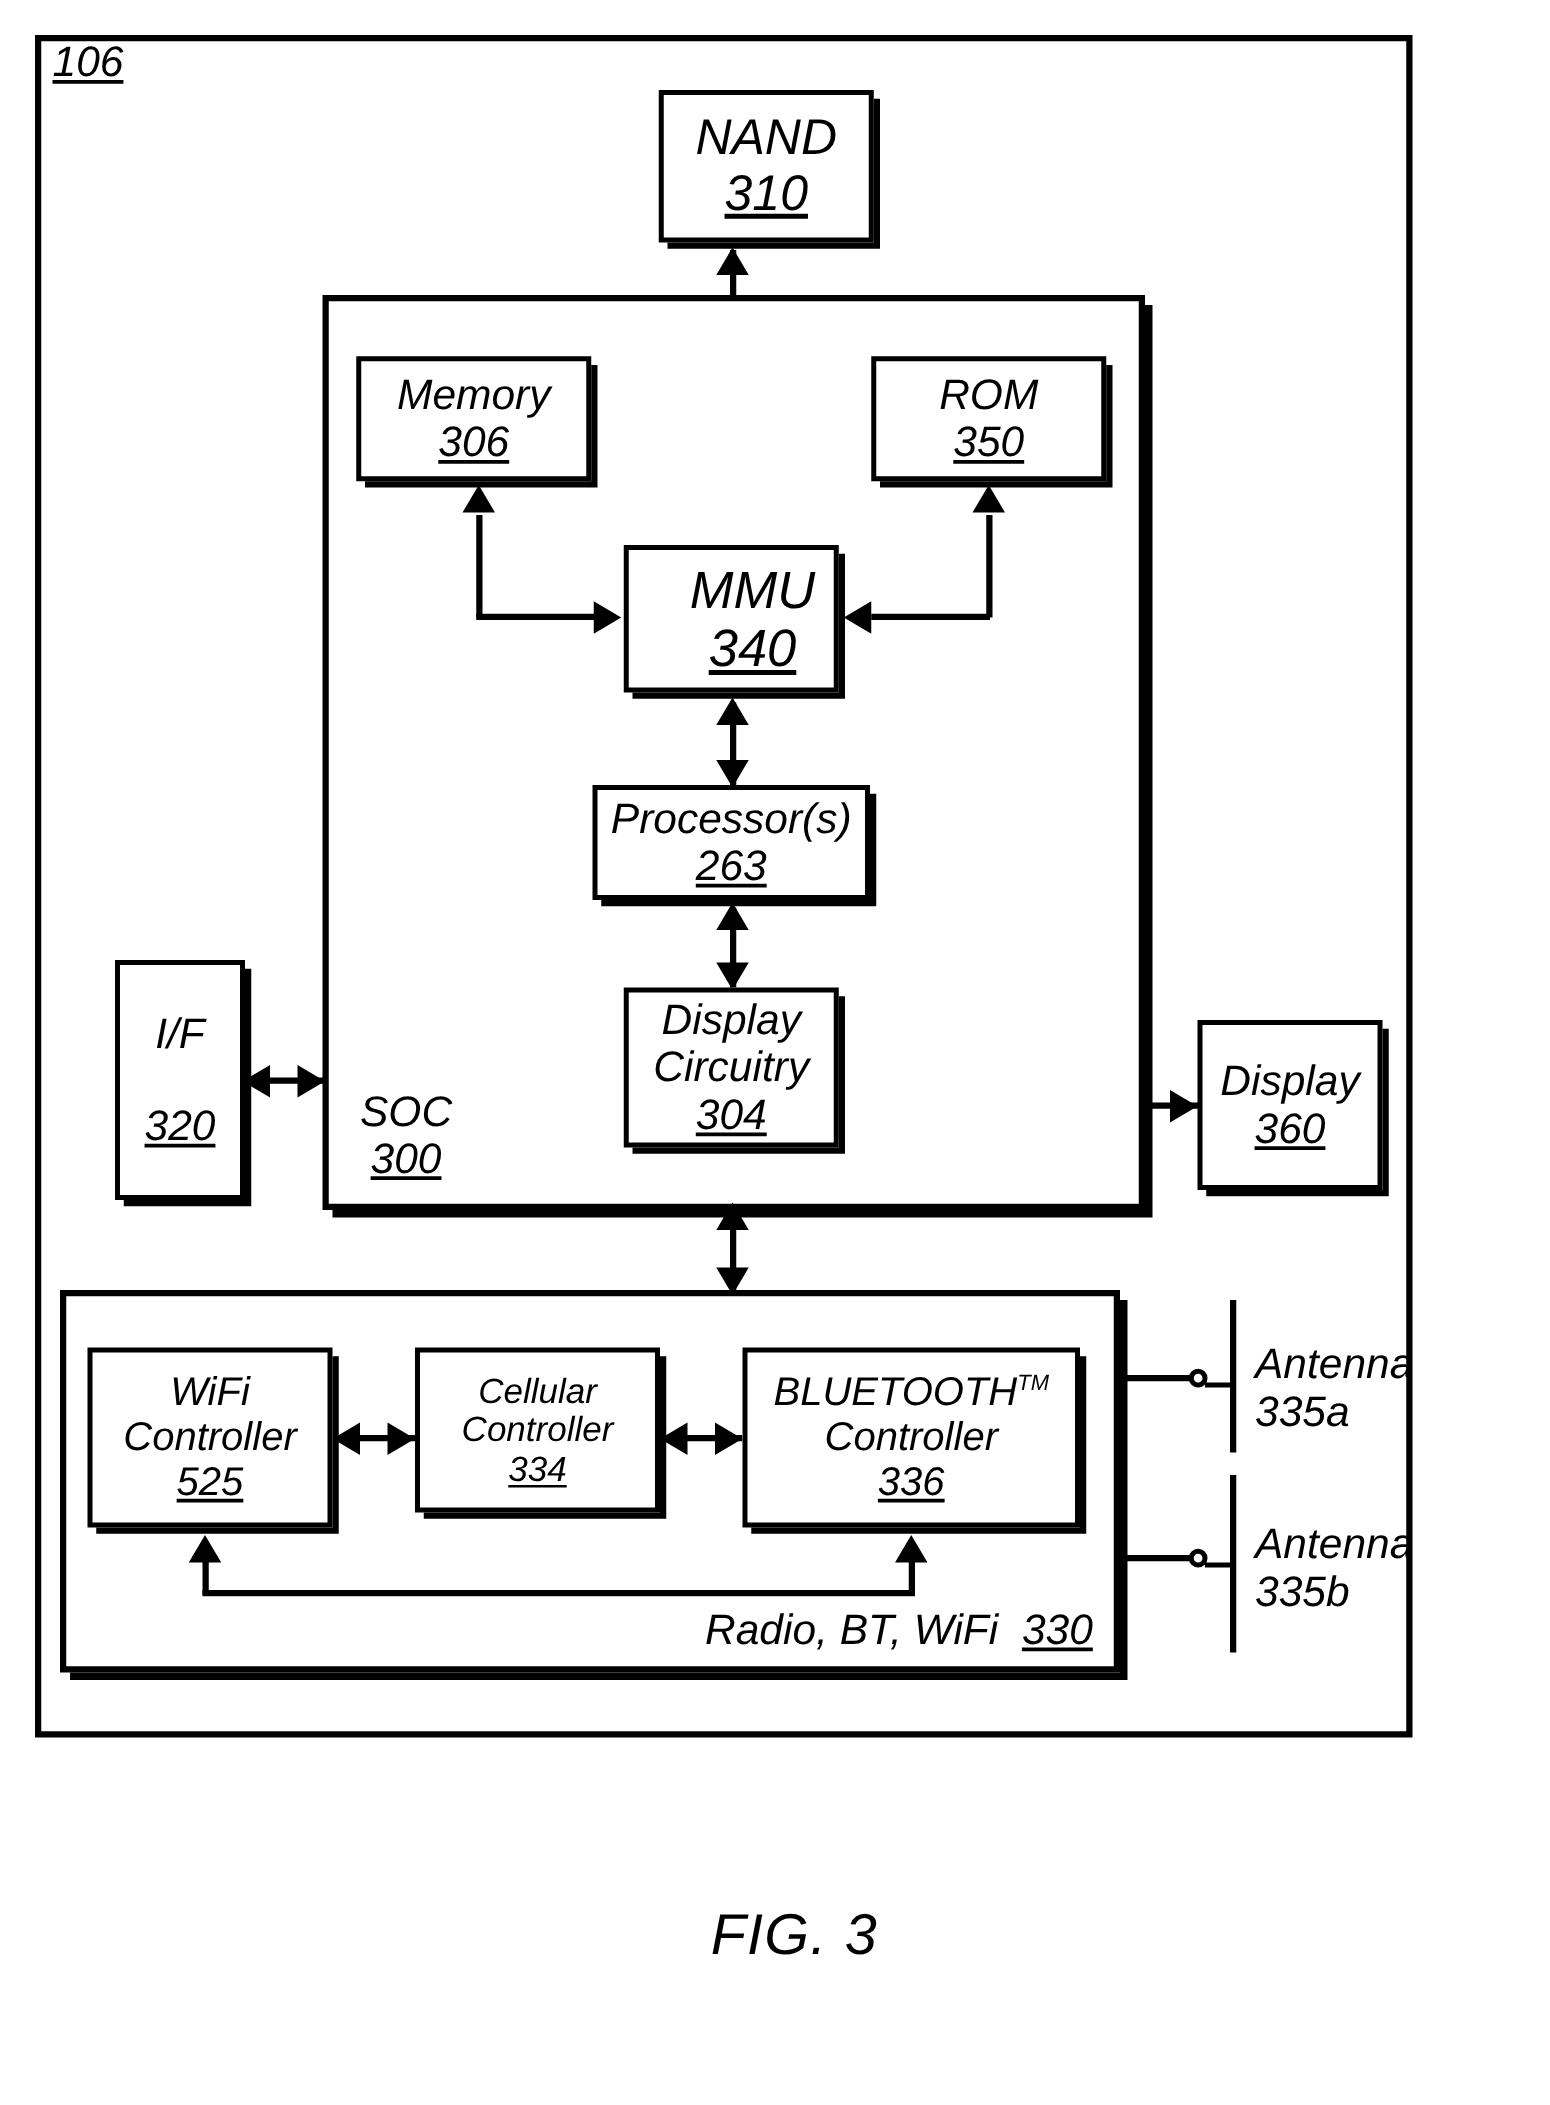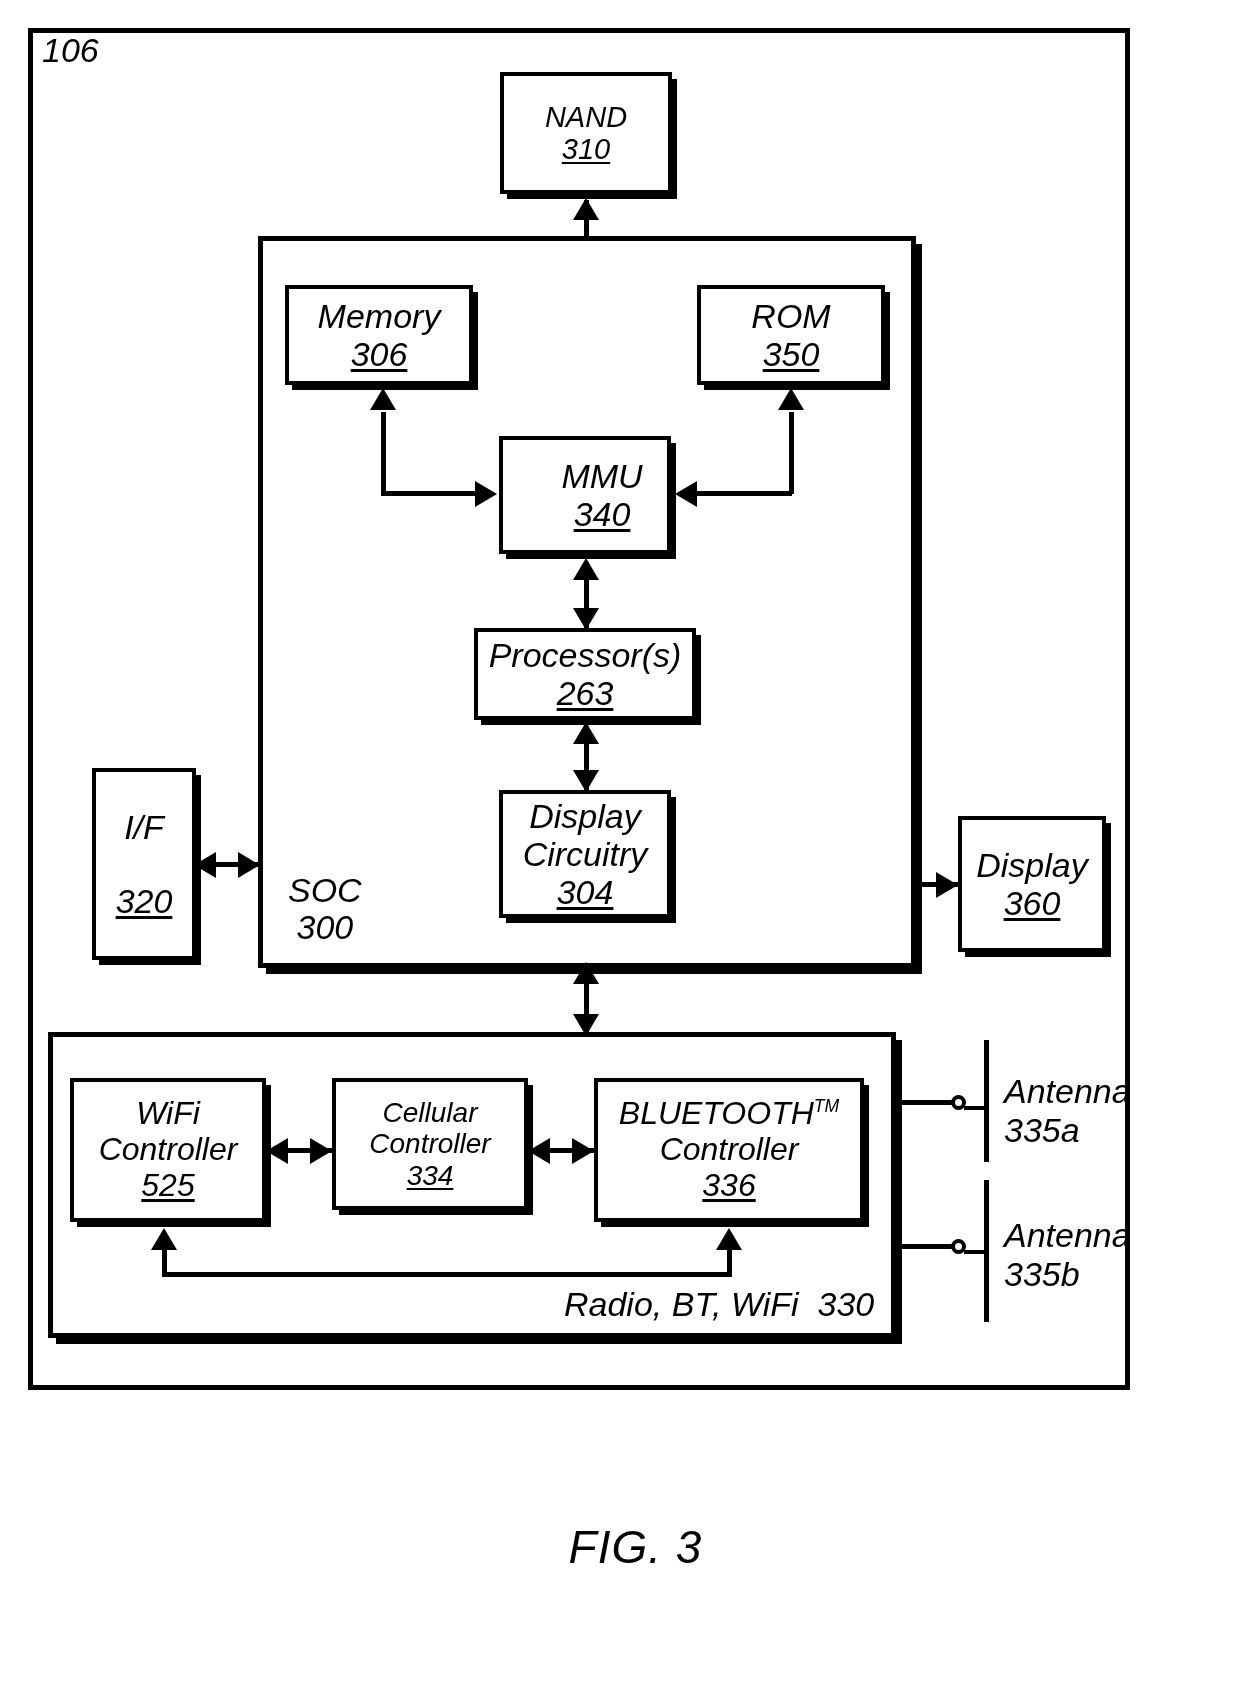--- a/index.html
+++ b/index.html
@@ -52,20 +52,21 @@
   .container.shadowed { box-shadow: 7px 7px 0 -1px #000000; }
 
   
   .ftext {
     position: absolute;
     font-style: italic;
     white-space: nowrap;
     line-height: 1.1;
   }
   .ftext .ref {
+    text-decoration: underline;
     text-underline-offset: 3px;
     margin-top: 40px;
   }
 
   
   .ln { position: absolute; background: #000000; }
   .vln { width: 5px; }
   .hln { height: 5px; }
   .arrow { position: absolute; width: 0; height: 0; }
   .ar-up    { border-left: 13px solid transparent; border-right: 13px solid transparent; border-bottom: 22px solid #000; }
@@ -101,21 +102,21 @@
 <body>
 
 <div id="figure-root">
 
   <div class="container" style="left:28px; top:28px; width:1102px; height:1362px;"></div>
 
   <div class="ftext" style="left:42px; top:32px; font-size:34px;">
     <span class="ref">106</span>
   </div>
 
-  <div class="box" style="left:500px; top:72px; width:172px; height:122px; font-size:29px;">
+  <div class="box" style="left:527px; top:72px; width:172px; height:122px; font-size:40px;">
     <span class="lbl">NAND</span>
     <span class="ref">310</span>
   </div>
 
   <div class="ln vln" style="left:584px; top:200px; height:240px;"></div>
   <div class="arrow ar-up" style="left:573px; top:198px;"></div>
   <div class="arrow ar-down" style="left:573px; top:418px;"></div>
 
   <div class="container shadowed" style="left:258px; top:236px; width:658px; height:732px;"></div>
 
@@ -137,21 +138,21 @@
   <div class="box" style="left:697px; top:285px; width:188px; height:100px; font-size:34px;">
     <span class="lbl">ROM</span>
     <span class="ref">350</span>
   </div>
 
   <div class="ln vln" style="left:789px; top:412px; height:82px;"></div>
   <div class="arrow ar-up" style="left:778px; top:388px;"></div>
   <div class="ln hln" style="left:697px; top:491px; width:95px;"></div>
   <div class="arrow ar-left" style="left:675px; top:481px;"></div>
 
-  <div class="box" style="left:499px; top:436px; width:172px; height:118px; font-size:34px;padding-left:34px;">
+  <div class="box" style="left:499px; top:436px; width:172px; height:118px; font-size:42px;padding-left:34px;">
     <span class="lbl">MMU</span>
     <span class="ref">340</span>
   </div>
 
   <div class="ln vln" style="left:584px; top:562px; height:68px;"></div>
   <div class="arrow ar-up" style="left:573px; top:558px;"></div>
   <div class="arrow ar-down" style="left:573px; top:608px;"></div>
 
   <div class="box" style="left:474px; top:628px; width:222px; height:92px; font-size:34px;">
     <span class="lbl">Processor(s)</span>

